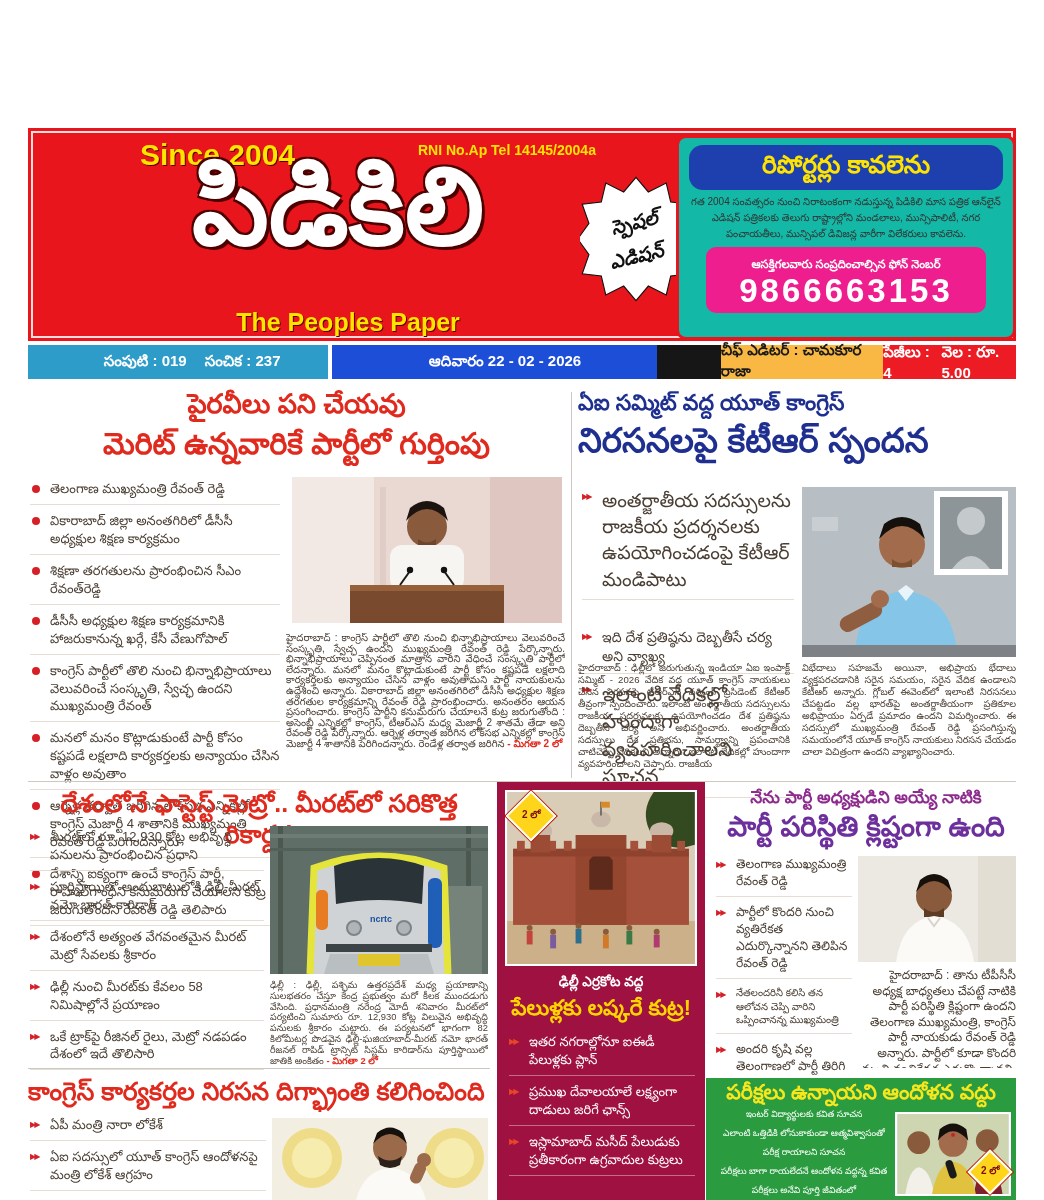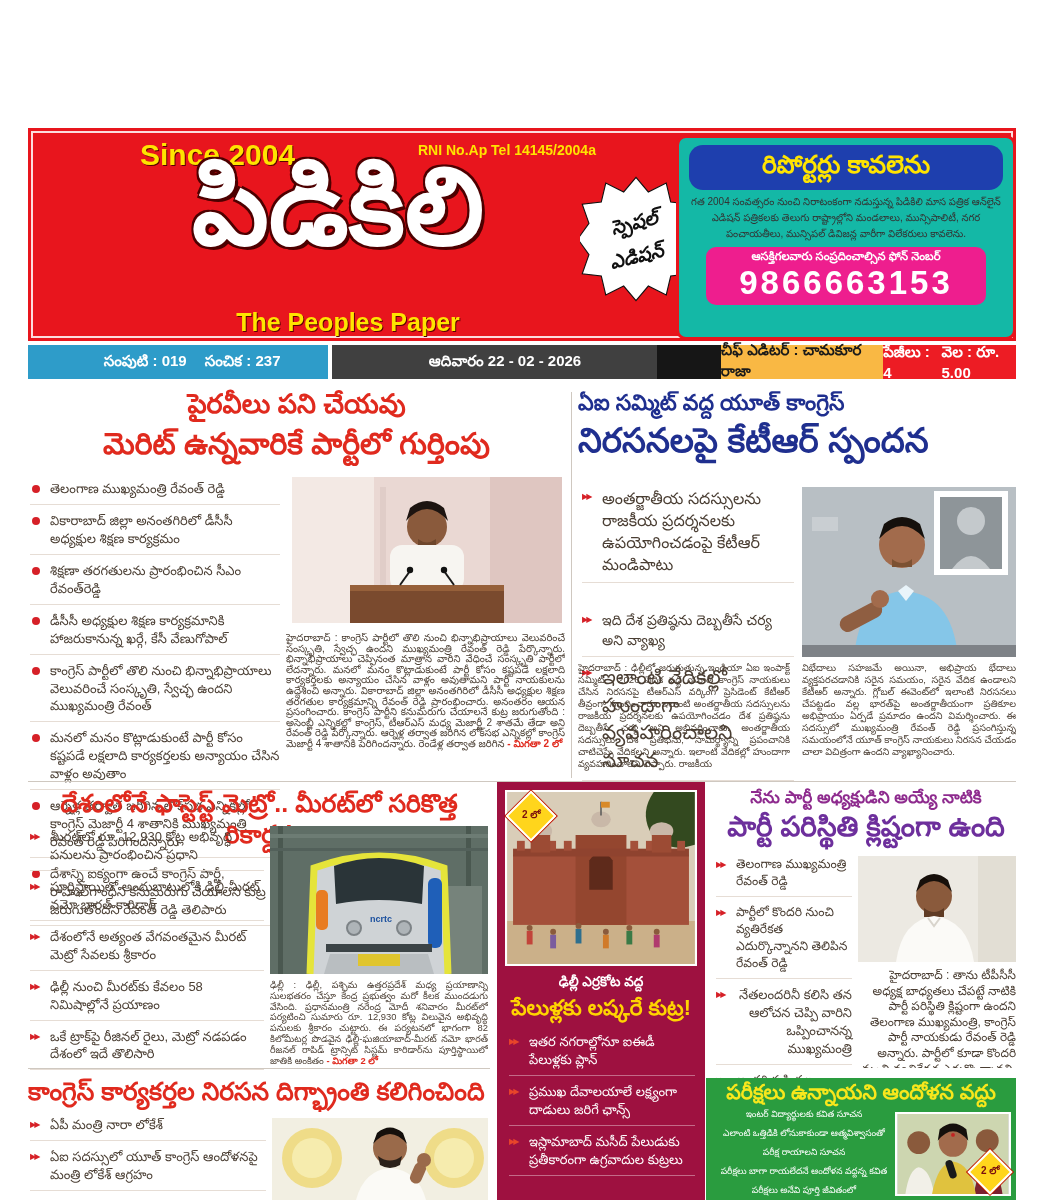--- a/index.html
+++ b/index.html
@@ -19,31 +19,31 @@
   .tagline{left:140px;top:180px;width:360px;text-align:center;font-size:25px;font-weight:bold;
          color:#ffe400;text-shadow:1px 1px 0 #5a0000;}
   .starburst{left:552px;top:48px;width:112px;height:126px;}
   .star-text{font-size:17px;font-weight:bold;font-style:italic;fill:#111;}
 
   .adbox{left:648px;top:7px;width:334px;height:199px;background:#14b8a6;border:3px solid #e8151d;
          border-radius:10px;overflow:hidden;}
   .ad-heading{margin:7px 10px 4px 10px;background:#1e3fae;border-radius:14px;padding:5px 4px;
          text-align:center;color:#ffe400;font-size:25px;font-weight:bold;}
   .ad-body{margin:2px 12px;font-size:10px;line-height:1.62;color:#333;text-align:center;}
-  .ad-contact{margin:4px 27px;background:#ee1e8e;border-radius:10px;padding:3px 6px 5px 6px;
+  .ad-contact{margin:4px 27px;background:#ee1e8e;border-radius:10px;padding:11px 6px 5px 6px;
          text-align:center;}
   .ad-contact-label{color:#fff;font-size:11.5px;font-weight:bold;}
   .ad-phone{color:#fff;font-size:33px;font-weight:bold;letter-spacing:3px;line-height:1.05;}
 
   
   .infobar{left:28px;top:345px;width:988px;height:34px;display:flex;}
   .seg{display:flex;align-items:center;justify-content:center;font-size:15px;font-weight:bold;
        height:100%;box-sizing:border-box;}
   .seg-blue{width:30.5%;background:#2e9cc9;color:#fff;gap:18px;margin-right:4px;padding-left:28px;}
-  .seg-red1{width:33%;background:#404040;color:#fff;padding-left:21px;}
+  .seg-red1{width:33%;background:#1d4ed8;color:#fff;padding-left:21px;}
   .seg-black{width:6.5%;background:#161616;}
   .seg-yellow{width:16.5%;background:#f9b844;color:#1a1a1a;}
   .seg-red2{width:13.5%;background:#ed1c24;color:#fff;gap:10px;}
 
   
   .headline-red{color:#e02a1e;font-weight:bold;text-align:center;line-height:1.25;}
   .headline-navy{color:#1f2f8f;font-weight:bold;text-align:left;line-height:1.2;}
   .bullets{list-style:none;margin:0;padding:0;}
   .bullets li{position:relative;padding:0 0 6px 20px;margin-bottom:7px;
       border-bottom:1px solid #e6ddd5;font-size:13px;line-height:1.38;color:#4a3e33;}
@@ -159,21 +159,21 @@
     <span>హైదరాబాద్ : కాంగ్రెస్ పార్టీలో తొలి నుంచి భిన్నాభిప్రాయాలు వెలువరించే సంస్కృతి, స్వేచ్ఛ ఉందని ముఖ్యమంత్రి రేవంత్ రెడ్డి పేర్కొన్నారు. భిన్నాభిప్రాయాలు చెప్పినంత మాత్రాన వారిని వేధించే సంస్కృతి పార్టీలో లేదన్నారు. మనలో మనం కొట్లాడుకుంటే పార్టీ కోసం కష్టపడే లక్షలాది కార్యకర్తలకు అన్యాయం చేసిన వాళ్లం అవుతామని పార్టీ నాయకులను ఉద్దేశించి అన్నారు. వికారాబాద్ జిల్లా అనంతగిరిలో డీసీసీ అధ్యక్షుల శిక్షణ తరగతుల కార్యక్రమాన్ని రేవంత్ రెడ్డి ప్రారంభించారు. అనంతరం ఆయన ప్రసంగించారు. కాంగ్రెస్ పార్టీని కనుమరుగు చేయాలనే కుట్ర జరుగుతోంది : అసెంబ్లీ ఎన్నికల్లో కాంగ్రెస్, టీఆర్ఎస్ మధ్య మెజార్టీ 2 శాతమే తేడా అని రేవంత్ రెడ్డి పేర్కొన్నారు. ఆర్నెళ్ల తర్వాత జరిగిన లోక్‌సభ ఎన్నికల్లో కాంగ్రెస్ మెజార్టీ 4 శాతానికి పెరిగిందన్నారు. రెండేళ్ల తర్వాత జరిగిన </span>
     <span class="cont">- మిగతా 2 లో</span>
   </div>
 
   <div class="abs divider-v" style="left:571px;top:392px;height:386px;"></div>
 
   <div class="abs headline-navy" style="left:578px;top:390px;width:438px;font-size:22px;">ఏఐ సమ్మిట్ వద్ద యూత్ కాంగ్రెస్</div>
   <div class="abs headline-navy" style="left:578px;top:420px;width:438px;font-size:34px;">నిరసనలపై కేటీఆర్ స్పందన</div>
 
   <ul class="abs bullets arrows" style="left:582px;top:488px;width:212px;">
-    <li style="font-size:16px;">అంతర్జాతీయ సదస్సులను రాజకీయ ప్రదర్శనలకు ఉపయోగించడంపై కేటీఆర్ మండిపాటు</li>
+    <li style="font-size:19px;">అంతర్జాతీయ సదస్సులను రాజకీయ ప్రదర్శనలకు ఉపయోగించడంపై కేటీఆర్ మండిపాటు</li>
     <li style="font-size:14px;margin-top:28px;">ఇది దేశ ప్రతిష్ఠను దెబ్బతీసే చర్య అని వ్యాఖ్య</li>
     <li style="font-size:20px;">ఇలాంటి వేదికల్లో హుందాగా వ్యవహరించాలని సూచన</li>
   </ul>
 
   <div class="abs photo-frame" style="left:802px;top:487px;width:214px;height:170px;">
     <svg viewBox="0 0 214 170">
       <rect width="214" height="170" fill="#b8bfc4"></rect>
       <rect x="10" y="30" width="26" height="14" fill="#c9ced2"></rect>
       <rect x="132" y="4" width="74" height="84" fill="#fff"></rect>
       <rect x="138" y="10" width="62" height="72" fill="#8e9599"></rect>
@@ -288,21 +288,21 @@
       <li>ఇస్లామాబాద్ మసీద్ పేలుడుకు ప్రతీకారంగా ఉగ్రవాదుల కుట్రలు</li>
     </ul>
   </div>
 
   <div class="abs kicker-purple" style="left:716px;top:788px;width:300px;font-size:17px;">నేను పార్టీ అధ్యక్షుడిని అయ్యే నాటికి</div>
   <div class="abs headline-purple" style="left:716px;top:812px;width:300px;font-size:28px;">పార్టీ పరిస్థితి క్లిష్టంగా ఉంది</div>
 
   <ul class="abs bullets arrows" style="left:716px;top:856px;width:136px;">
     <li style="font-size:12.3px;">తెలంగాణ ముఖ్యమంత్రి రేవంత్ రెడ్డి</li>
     <li style="font-size:12.3px;">పార్టీలో కొందరి నుంచి వ్యతిరేకత ఎదుర్కొన్నానని తెలిపిన రేవంత్ రెడ్డి</li>
-    <li style="font-size:13px;text-align:right;">నేతలందరినీ కలిసి తన ఆలోచన చెప్పి వారిని ఒప్పించానన్న ముఖ్యమంత్రి</li>
+    <li style="font-size:10px;">నేతలందరినీ కలిసి తన ఆలోచన చెప్పి వారిని ఒప్పించానన్న ముఖ్యమంత్రి</li>
     <li style="font-size:12.3px;">అందరి కృషి వల్ల తెలంగాణలో పార్టీ తిరిగి పుంజుకున్నదన్న ముఖ్యమంత్రి</li>
   </ul>
 
   <div class="abs photo-frame" style="left:858px;top:856px;width:158px;height:106px;">
     <svg viewBox="0 0 158 106">
       <rect width="158" height="106" fill="#ece9e2"></rect>
       <rect x="120" y="0" width="38" height="106" fill="#e2ded4"></rect>
       <circle cx="76" cy="40" r="18" fill="#8a5a3c"></circle>
       <path d="M58 36 q18 -22 36 0 l-4 -12 q-14 -12 -28 0 z" fill="#17100b"></path>
       <path d="M66 52 q10 8 20 0 l0 9 -20 0 z" fill="#5f3b24"></path>

